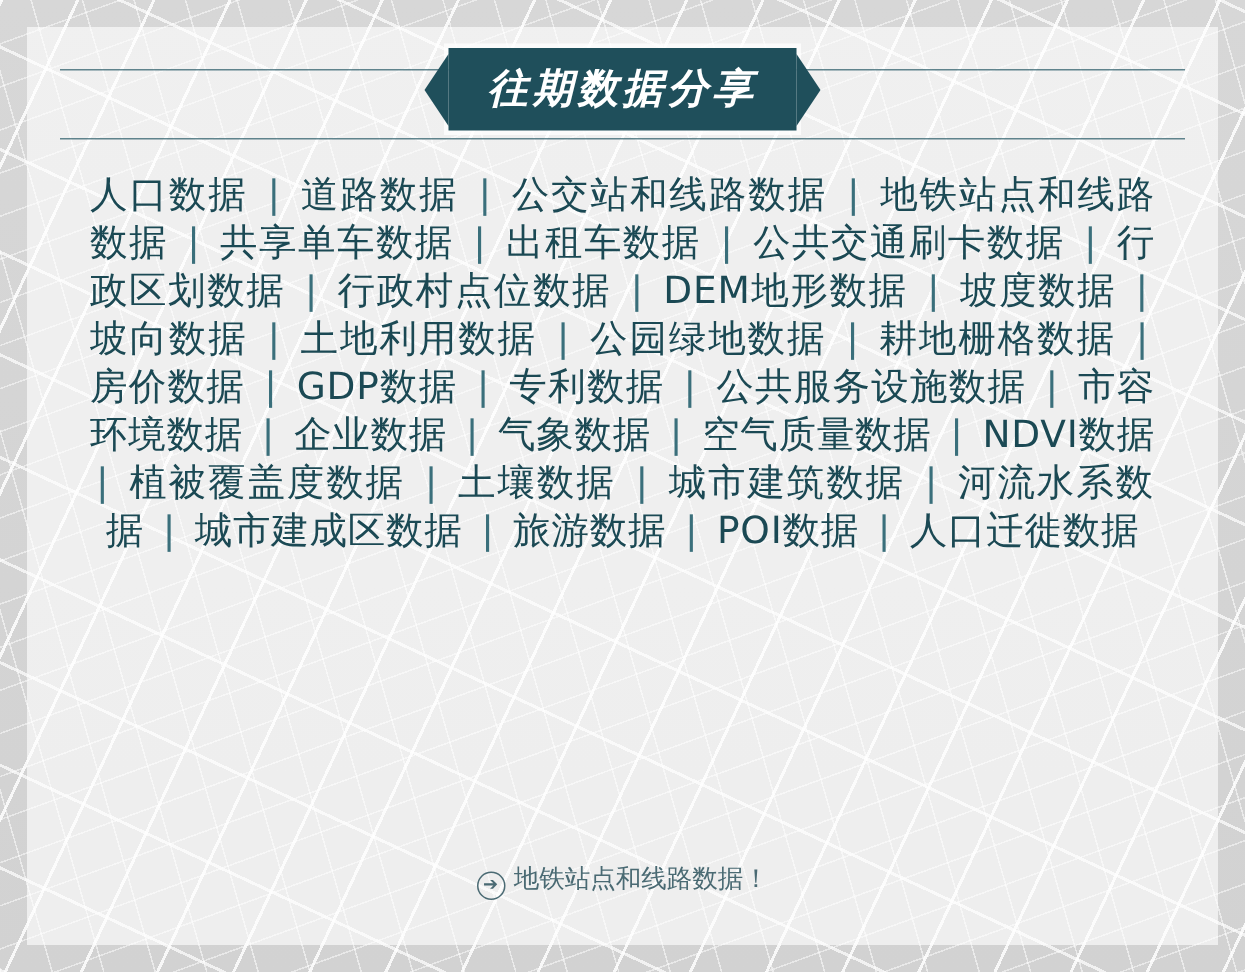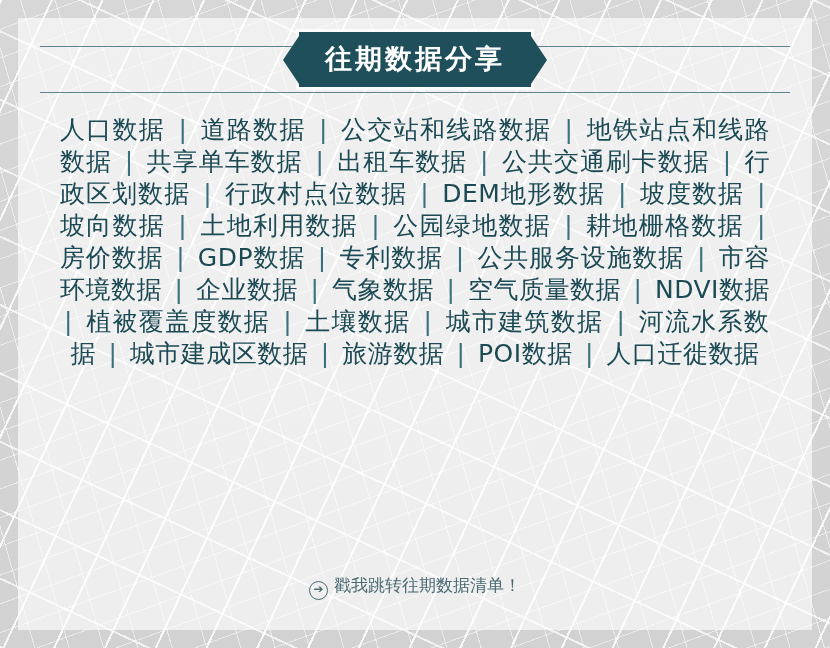--- a/index.html
+++ b/index.html
@@ -74,20 +74,21 @@
   .title-plate {
     background: #1f4f5b;
     color: #ffffff;
     font-size: 27px;
     font-weight: bold;
     letter-spacing: 3px;
     padding: 9px 26px 10px 26px;
     position: relative;
     z-index: 3;
     box-shadow: 0 0 0 3px rgba(255,255,255,0.75);
+    font-style: italic;
   }
   .title-plate::before,
   .title-plate::after {
     content: "";
     position: absolute;
     top: 50%;
     width: 0;
     height: 0;
     border-top: 24px solid transparent;
     border-bottom: 24px solid transparent;
@@ -159,18 +160,18 @@
     <div class="rule bottom"></div>
 
     <div class="title-wrap">
       <div class="title-plate">往期数据分享</div>
     </div>
 
     <div class="body-text"><span>人口数据</span><span class="sep"> | </span><span>道路数据</span><span class="sep"> | </span><span>公交站和线路数据</span><span class="sep"> | </span><span>地铁站点和线路数据</span><span class="sep"> | </span><span>共享单车数据</span><span class="sep"> | </span><span>出租车数据</span><span class="sep"> | </span><span>公共交通刷卡数据</span><span class="sep"> | </span><span>行政区划数据</span><span class="sep"> | </span><span>行政村点位数据</span><span class="sep"> | </span><span>DEM地形数据</span><span class="sep"> | </span><span>坡度数据</span><span class="sep"> | </span><span>坡向数据</span><span class="sep"> | </span><span>土地利用数据</span><span class="sep"> | </span><span>公园绿地数据</span><span class="sep"> | </span><span>耕地栅格数据</span><span class="sep"> | </span><span>房价数据</span><span class="sep"> | </span><span>GDP数据</span><span class="sep"> | </span><span>专利数据</span><span class="sep"> | </span><span>公共服务设施数据</span><span class="sep"> | </span><span>市容环境数据</span><span class="sep"> | </span><span>企业数据</span><span class="sep"> | </span><span>气象数据</span><span class="sep"> | </span><span>空气质量数据</span><span class="sep"> | </span><span>NDVI数据</span><span class="sep"> | </span><span>植被覆盖度数据</span><span class="sep"> | </span><span>土壤数据</span><span class="sep"> | </span><span>城市建筑数据</span><span class="sep"> | </span><span>河流水系数据</span><span class="sep"> | </span><span>城市建成区数据</span><span class="sep"> | </span><span>旅游数据</span><span class="sep"> | </span><span>POI数据</span><span class="sep"> | </span><span>人口迁徙数据</span></div>
 
     <div class="footer">
       <span class="footer-link">
-        <span class="arrow-icon">➔</span><span>戳我跳转往期数据清单！</span>
+        <span class="arrow-icon">➔</span><span>地铁站点和线路数据！</span>
       </span>
     </div>
 
   </div>
 </div>
 
 </body></html>

